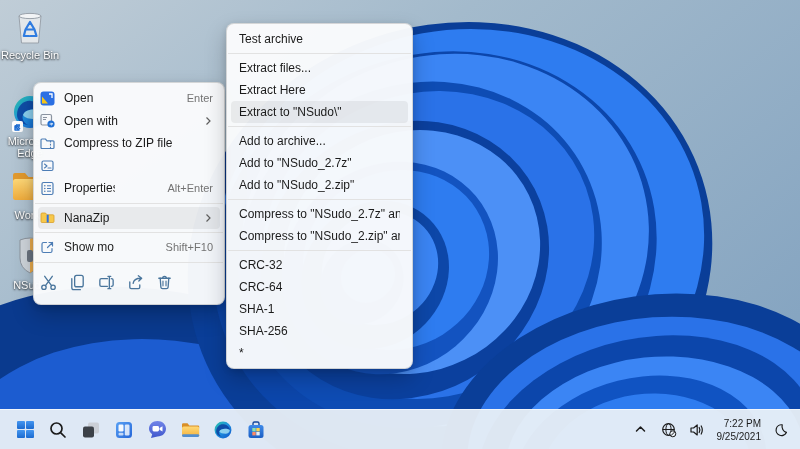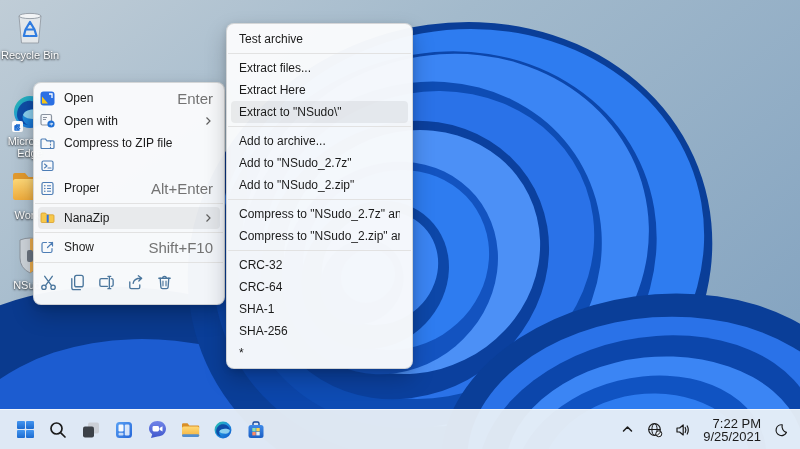--- a/index.html
+++ b/index.html
@@ -25,37 +25,37 @@
     box-shadow:0 10px 22px rgba(0,0,0,.22), 0 2px 6px rgba(0,0,0,.12);
     padding:4px 0; font-size:12px; color:#1b1b1b; }
   .main-menu { left:33px; top:82px; width:192px; z-index:5; }
   .sub-menu  { left:226px; top:23px;  width:187px; z-index:6; }
   .mi { display:flex; align-items:center; height:22.5px; margin:0 4px;
     padding:0 7px 0 1px; border-radius:4px; cursor:default; }
   .sub-menu .mi { height:22px; padding:0 8px; }
   .mi.hl { background:rgba(0,0,0,.057); }
   .mi .ic { width:16px; height:16px; flex:0 0 16px; margin-right:9px; display:flex; align-items:center; justify-content:center; }
   .mi .lbl { flex:1; white-space:nowrap; overflow:hidden; }
-  .mi .sc { color:#737373; font-size:15px; margin-left:8px; white-space:nowrap;padding-left:44px; }
+  .mi .sc { color:#737373; font-size:11px; margin-left:8px; white-space:nowrap;padding-left:44px; }
   .mi .chev { width:10px; height:10px; margin-left:8px; flex:0 0 10px; }
   .sep { height:1px; background:#e2e2e2; margin:3px 1px; }
   .quick-row { display:flex; align-items:center; height:34px; padding-left:1px; }
   .qbtn { width:26px; height:26px; margin-right:3px; border-radius:4px;
     display:flex; align-items:center; justify-content:center; cursor:default; }
 
   
   .taskbar { position:absolute; left:0; bottom:0; width:800px; height:40px;
     background:rgba(235,241,247,.94); border-top:1px solid rgba(255,255,255,.6);
     z-index:10; display:flex; align-items:center; }
   .tb-left { display:flex; align-items:center; padding-left:12px; gap:7px; }
   .tb-btn { width:26px; height:26px; border-radius:4px; display:flex;
     align-items:center; justify-content:center; cursor:default; }
   .tb-right { margin-left:auto; display:flex; align-items:center; gap:6px; padding-right:8px; }
   .tray-btn { width:22px; height:26px; display:flex; align-items:center; justify-content:center; }
-  .clock { text-align:right; font-size:13px; line-height:13px; color:#1b1b1b; padding:0 3px; }
+  .clock { text-align:right; font-size:10px; line-height:13px; color:#1b1b1b; padding:0 3px; }
 </style>
 </head>
 <body>
 
 <svg class="wall" viewBox="0 0 800 449" preserveAspectRatio="none">
   <defs>
     <linearGradient id="sky" x1="0" y1="0" x2="1" y2="0.7">
       <stop offset="0" stop-color="#c0cdd7"></stop>
       <stop offset="0.4" stop-color="#a3bacc"></stop>
       <stop offset="1" stop-color="#86a5c1"></stop>

